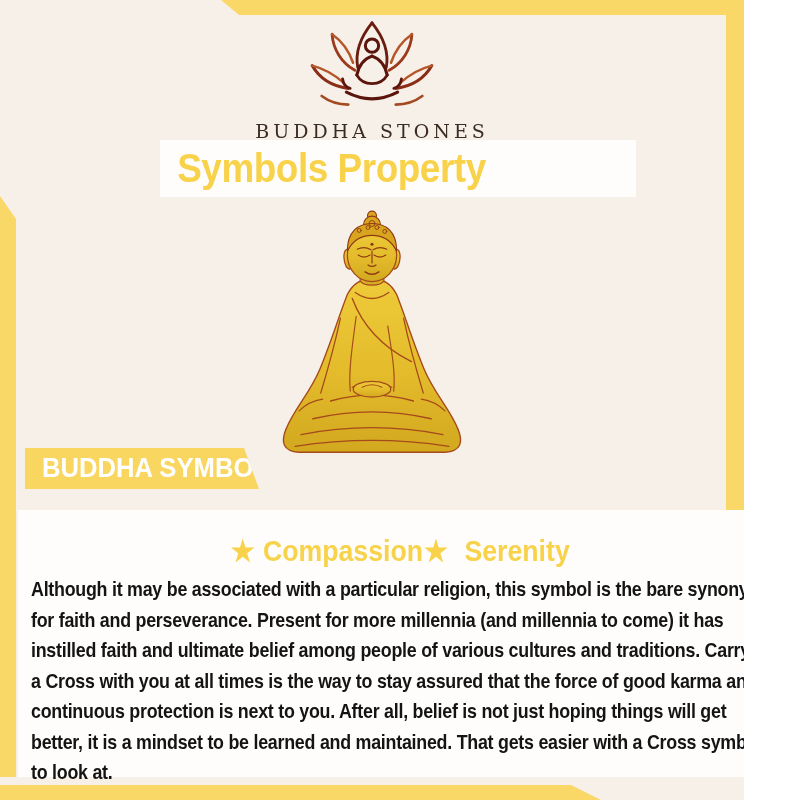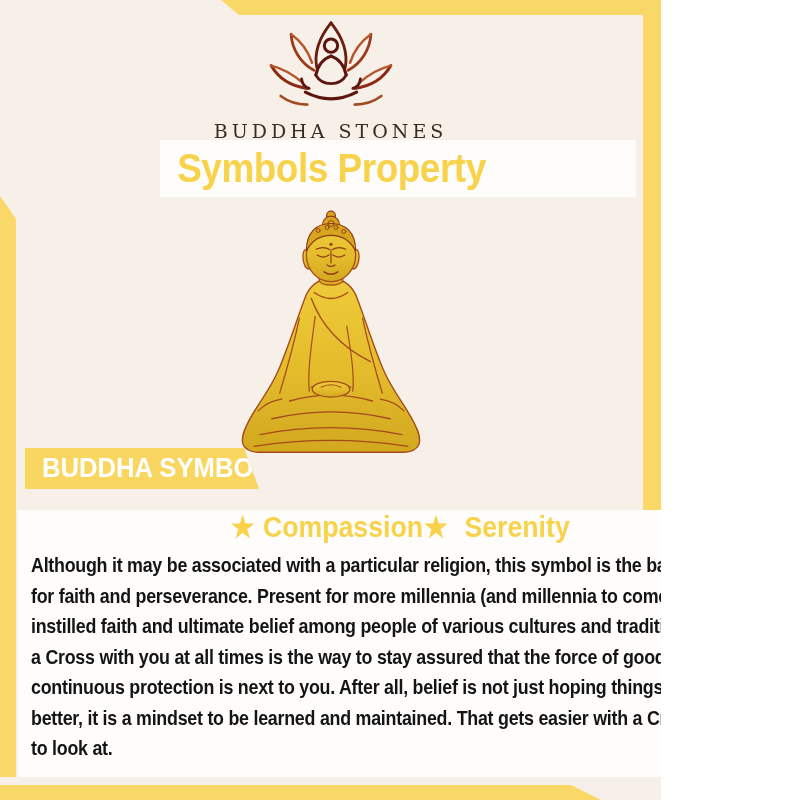--- a/index.html
+++ b/index.html
@@ -8,21 +8,21 @@
     --text-yellow:#f7d24a;
     --cream:#f6f0e9;
     --panel-white:#fffdfb;
     --body-text:#141414;
     --logo-maroon:#7a2113;
     --brand-text:#3a2b21;
     --buddha-line:#a64a1b;
   }
   html,body{margin:0;padding:0;background:#fff;}
   .canvas{
-    position:relative;width:661px;height:800px;overflow:hidden;
+    position:relative;width:744px;height:800px;overflow:hidden;
     background:var(--cream);
     font-family:"Liberation Sans",sans-serif;
   }
   
   .strip{position:absolute;background:var(--accent-yellow);}
   .strip-top{left:0;top:0;width:800px;height:15px;
     clip-path:polygon(221px 0,100% 0,100% 100%,239px 100%);}
   .strip-right{right:0;top:0;width:18px;height:604px;
     clip-path:polygon(0 0,100% 0,100% 100%,0 571px);}
   .strip-left{left:0;top:196px;width:16px;height:581px;
@@ -56,21 +56,21 @@
   }
   .ribbon span{
     color:#fff;font-size:27px;font-weight:700;white-space:nowrap;
     transform:scaleX(0.95);transform-origin:left center;letter-spacing:0;
   }
   
   .info-panel{
     position:absolute;left:18px;top:510px;width:764px;height:267px;
     background:var(--panel-white);
   }
-  .props{width:100%;text-align:center;padding-top:0;}
+  .props{width:100%;text-align:center;padding-top:24px;}
   .props-inner{
     display:inline-block;transform:scaleX(0.92);transform-origin:center;
     color:var(--text-yellow);font-size:29px;font-weight:700;white-space:nowrap;
   }
   .props-inner .star{margin-right:9px;}
   .props-inner .star2{margin-left:1px;}
   .props-inner .prop2{margin-left:9px;}
   .desc{
     margin:6px 0 0 13px;width:880px;transform:scaleX(0.85);transform-origin:left top;
     font-size:21px;line-height:30.5px;font-weight:700;color:var(--body-text);

